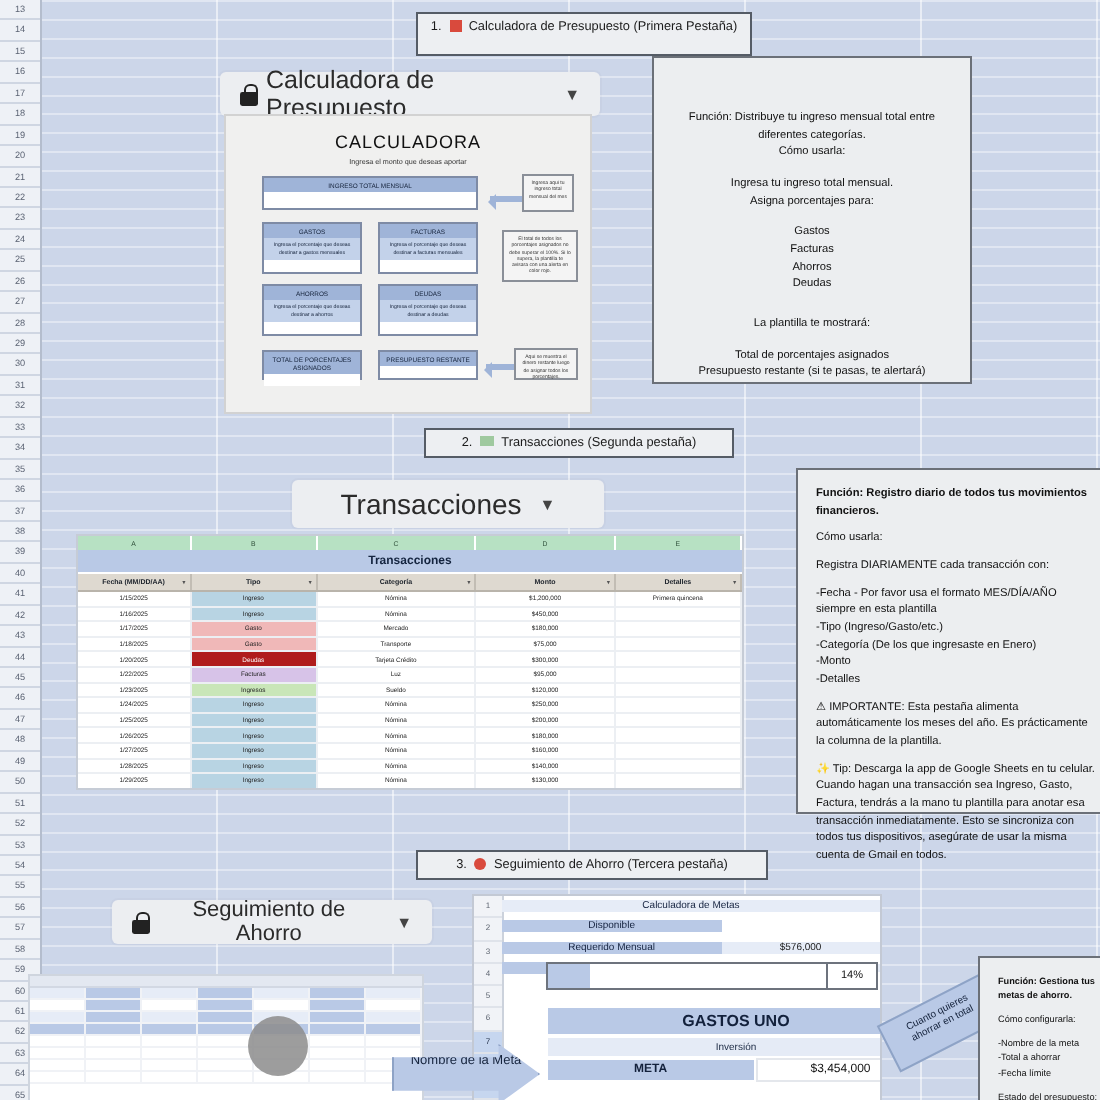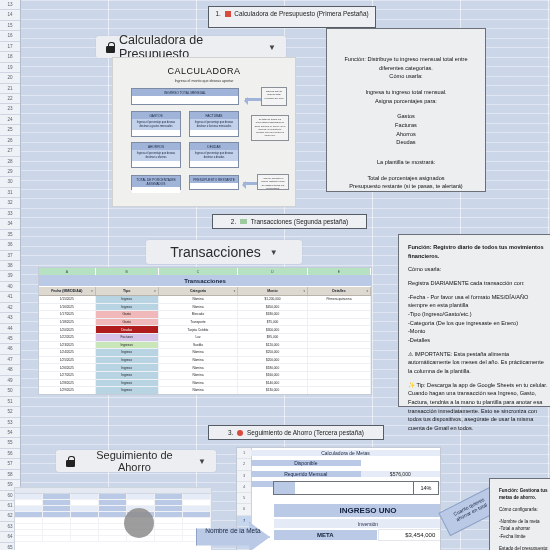--- a/index.html
+++ b/index.html
@@ -201,21 +201,21 @@
       <div class="rn">65</div>
     </div>
 </div>
 
 <div class="callout" style="left:208px;top:6px;width:168px;height:22px;">
   <span>1.</span>
   <span style="display:inline-block;width:6px;height:6px;background:#d94a3d;vertical-align:-1px;margin:0 2px;"></span>
   <span>Calculadora de Presupuesto (Primera Pestaña)</span>
 </div>
 
-<div class="tabchip" style="left:96px;top:36px;width:190px;height:22px;">
+<div class="tabchip" style="left:110px;top:36px;width:190px;height:22px;">
   <span class="lock"></span>
   <span>Calculadora de Presupuesto</span>
   <span class="caret">▼</span>
 </div>
 
 <div id="calc-card">
   <div id="calc-title">CALCULADORA</div>
   <div id="calc-sub">Ingresa el monto que deseas aportar</div>
 
   <div class="bbox" style="left:18px;top:30px;width:108px;height:17px;">
@@ -542,21 +542,21 @@
       <div class="mlab" style="width:58%;">Estado General</div>
       <div class="mval" style="width:42%;background:#e6ecf7;font-size:3.2px;color:#6a5a12;">⚠ Define tu presupuesto en Calculadora</div>
     </div>
 
     <div id="progress-wrap">
       <div id="progress-fill"></div>
       <div id="progress-pct">14%</div>
     </div>
 
     <div id="ahorro-uno">
-      <div class="bar">INGRESO UNO</div>
+      <div class="bar">GASTOS UNO</div>
       <div class="sub">Inversión</div>
       <div class="metarow">
         <div class="k">META</div>
         <div class="v">$3,454,000</div>
       </div>
     </div>
   </div>
 </div>
 
 <div class="bluearrow" style="left:196px;top:522px;width:74px;height:30px;">

